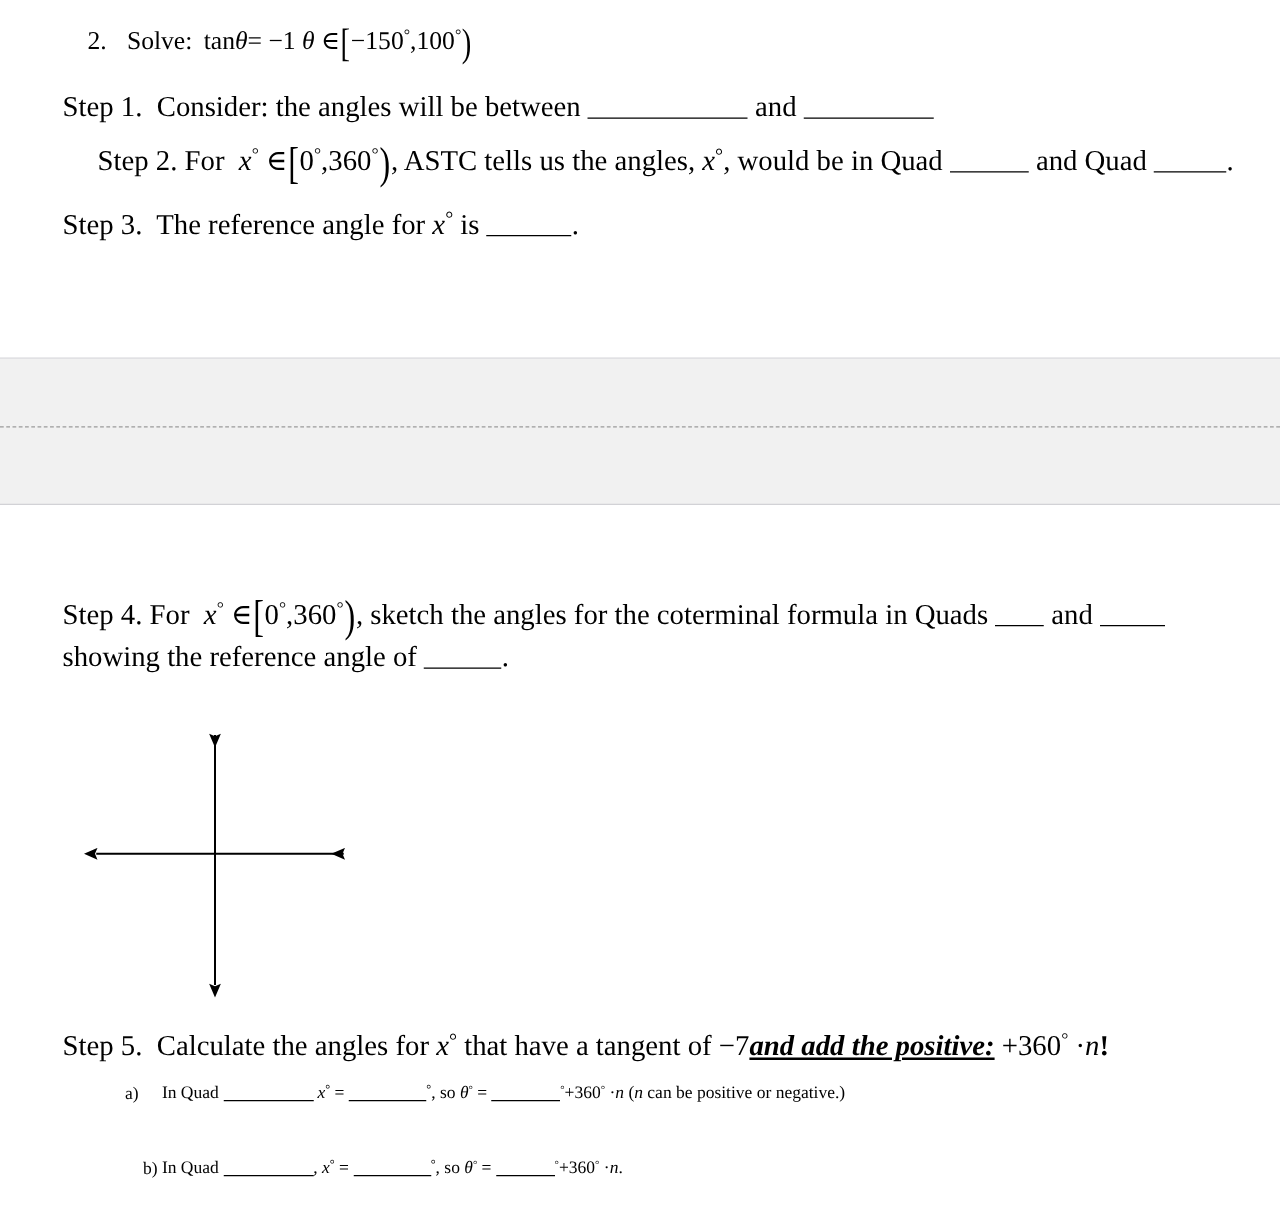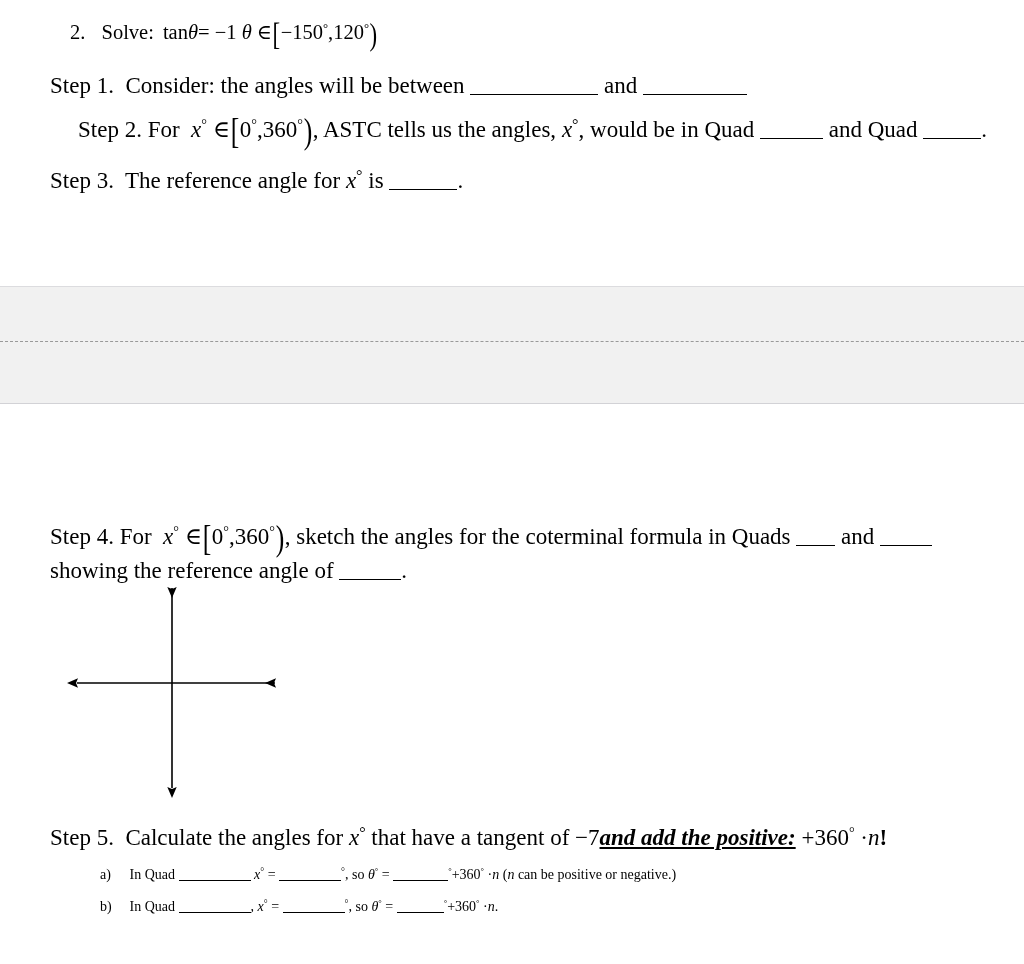--- a/index.html
+++ b/index.html
@@ -47,21 +47,21 @@
   
   .step-line {
     position: absolute;
     left: 50px;
     font-size: 23px;
     white-space: nowrap;
   }
   #step1 { top: 73px; }
   #step2 { top: 116px; margin-left: 28px; }
   #step3 { top: 167px; }
-  #step4 { top: 470px; left: 50px; width: 935px; white-space: normal; line-height: 34px; margin-top: 44px; }
+  #step4 { top: 470px; left: 50px; width: 935px; white-space: normal; line-height: 34px; }
   #step5 { top: 824px; }
 
   
   #grey-band {
     position: absolute;
     left: 0;
     top: 286px;
     width: 1024px;
     height: 118px;
     background: #f1f1f1;
@@ -88,29 +88,29 @@
   }
 
   
   .answer-line {
     position: absolute;
     left: 100px;
     font-size: 14px;
     white-space: nowrap;
   }
   #answer-a { top: 866px; }
-  #answer-b { top: 898px; }
+  #answer-b { top: 926px; text-align: right; }
   .ans-label { display: inline-block; width: 26px; }
 </style>
 </head>
 <body>
 
 <div id="prob-header">
   <span class="num">2.</span>
-  <span class="solve">Solve:</span><span>tan</span><span class="mi">θ</span><span>= −1</span>&nbsp;<span class="mi">θ</span>&nbsp;<span>∈</span><span class="bigbr">[</span><span>−150</span><span class="deg-sm">°</span>,<span>120</span><span class="deg-sm">°</span><span class="bigbr">)</span>
+  <span class="solve">Solve:</span><span>tan</span><span class="mi">θ</span><span>= −1</span>&nbsp;<span class="mi">θ</span>&nbsp;<span>∈</span><span class="bigbr">[</span><span>−150</span><span class="deg-sm">°</span>,<span>100</span><span class="deg-sm">°</span><span class="bigbr">)</span>
 </div>
 
 <div class="step-line" id="step1">
   <span>Step 1.</span>&nbsp;
   <span>Consider: the angles will be between</span>
   <span class="blank" id="s1b1" style="width: 128px;"></span>
   <span>and</span>
   <span class="blank" id="s1b2" style="width: 104px;"></span>
 </div>
 

